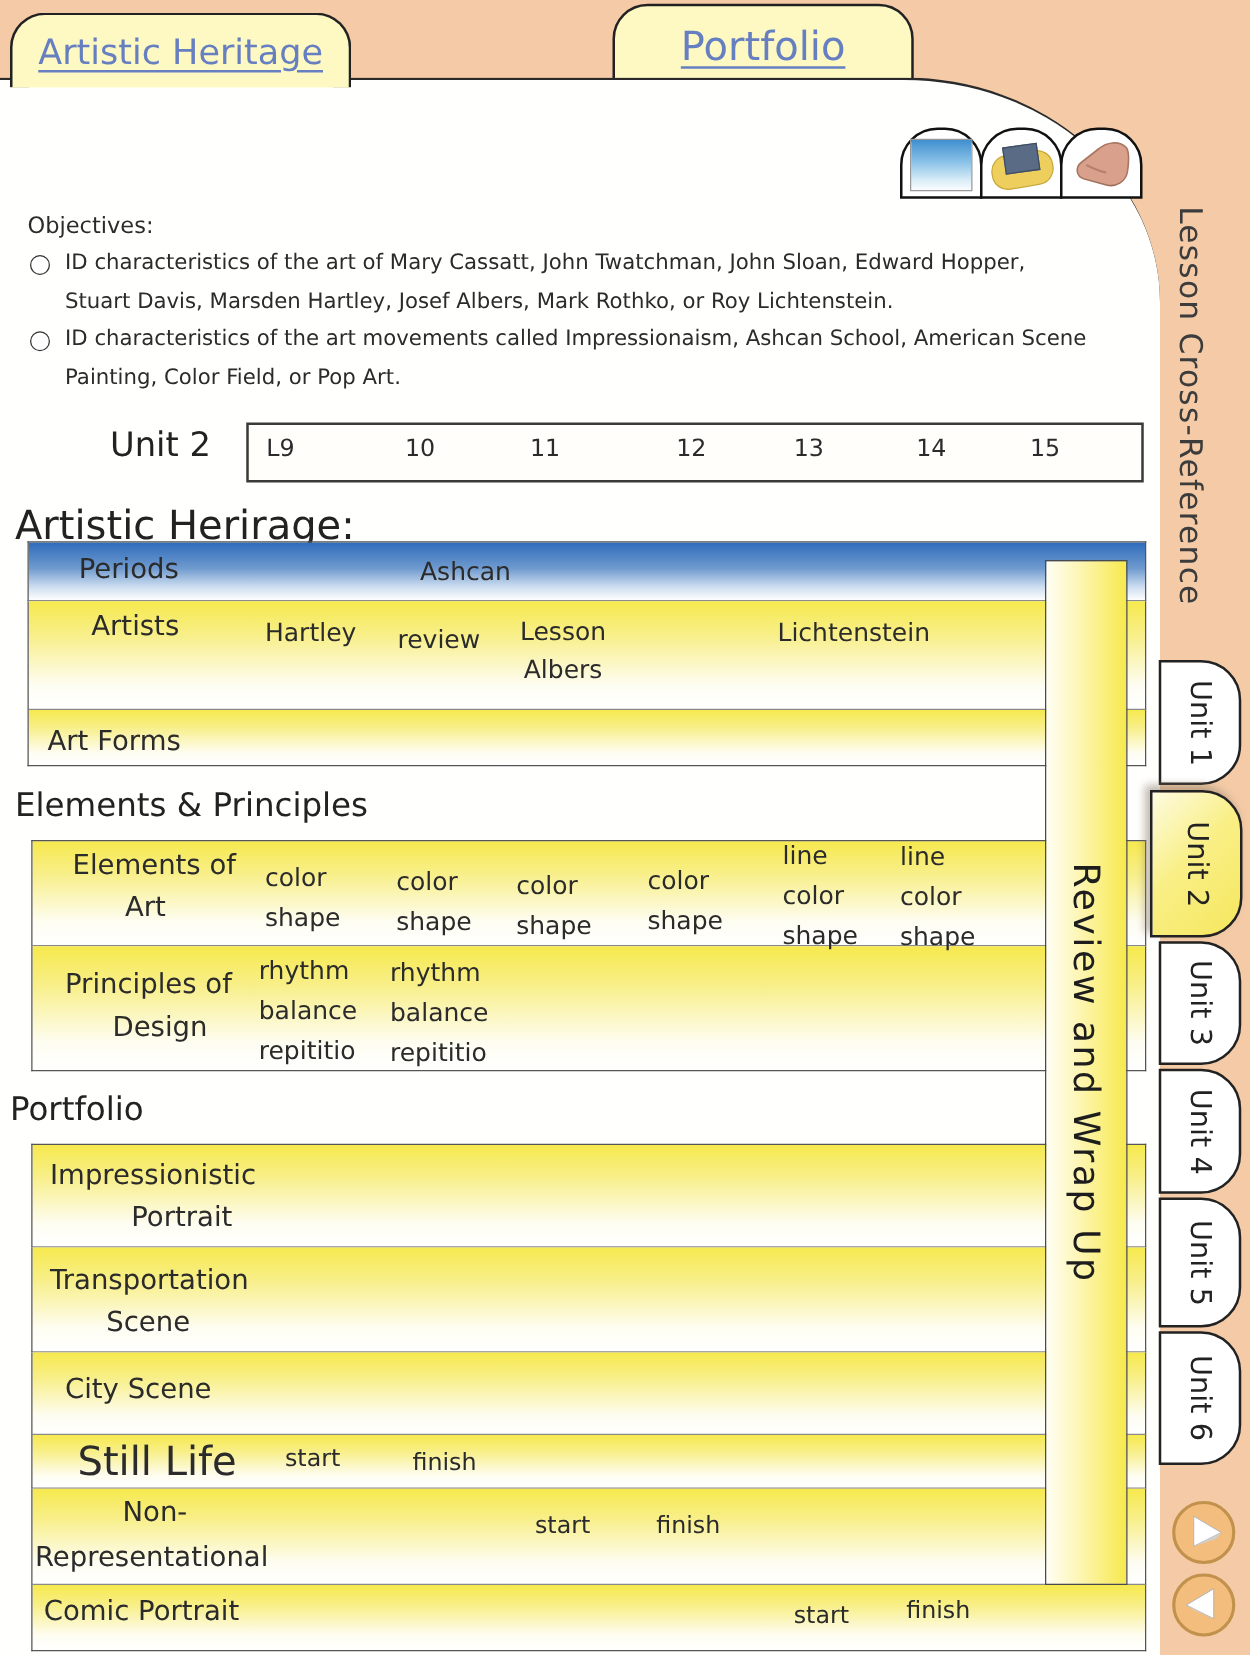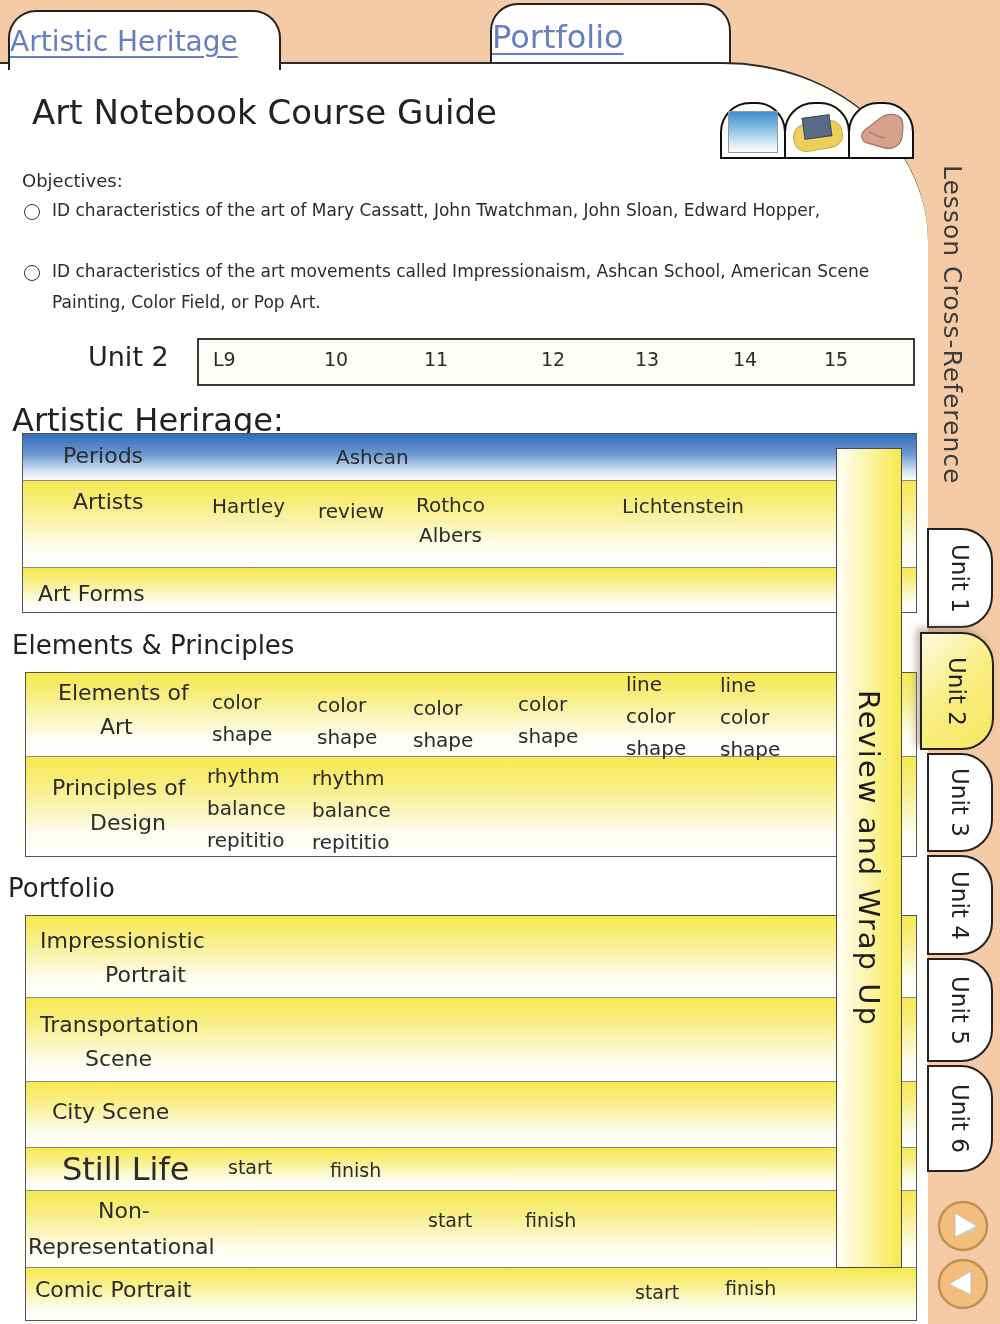--- a/index.html
+++ b/index.html
@@ -1,20 +1,20 @@
 <!DOCTYPE html>
 <html><head>
 <meta charset="utf-8">
 <style>
   html,body{margin:0;padding:0;}
   body{font-family:"DejaVu Sans",sans-serif;background:#e8e4da;}
   #screen{position:relative;width:1000px;height:1324px;background:#f4cba6;overflow:hidden;}
   
-  .toptab{position:absolute;background:#ffffff;border:2.5px solid #222;border-radius:28px 28px 0 0;
-          display:flex;align-items:flex-start;justify-content:center;flex-direction:column;}
+  .toptab{position:absolute;background:#fef9c3;border:2.5px solid #222;border-radius:28px 28px 0 0;
+          display:flex;align-items:center;justify-content:center;flex-direction:column;}
   .toptab .lbl{color:#667fc0;text-decoration:underline;text-decoration-thickness:2px;text-underline-offset:5px;}
   
   #page{position:absolute;left:0;top:62px;width:928px;height:1262px;background:#fffffe;
         border-top:2.5px solid #2a2a2a;border-top-right-radius:205px 180px;z-index:1;}
   .content{position:absolute;z-index:2;color:#2b2b2b;}
   
   #iconblock{position:absolute;left:722px;top:102px;width:200px;height:57px;z-index:3;display:flex;}
   .arch{width:66px;height:57px;background:#fff;border:2px solid #111;border-radius:30px 30px 0 0;
         box-sizing:border-box;display:flex;align-items:flex-end;justify-content:center;margin-left:-2px;}
   .canvas-img{width:48px;height:40px;margin-bottom:4px;border:1px solid #999;
@@ -79,25 +79,25 @@
     </div>
     <div class="arch">
       <svg width="52" height="44" viewBox="0 0 52 44" style="margin-bottom:3px;">
         <path d="M46 8 C40 2 30 4 24 9 L10 20 C5 24 6 31 12 33 L30 38 C38 40 46 35 47 27 C48 20 49 12 46 8 Z" fill="#d9a18c" stroke="#a87764" stroke-width="1.3"></path>
         <path d="M14 22 C18 24 24 27 30 28" stroke="#b97f6d" stroke-width="1.6" fill="none"></path>
         <path d="M12 33 L30 38 C38 40 44 36 46 30 L44 34 C40 38 34 39 28 37 Z" fill="#7d5a4c" opacity="0.45"></path>
       </svg>
     </div>
   </div>
 
-  <div class="content hand-script" style="left:32px;top:92px;font-size:34px;">Art Notebook Course Guide</div>
 
   <div class="content" style="left:22px;top:170px;font-size:18px;">Objectives:</div>
   <div class="bullet" style="left:24px;top:204px;z-index:2;"></div>
   <div class="content" style="left:52px;top:200px;font-size:17px;">ID characteristics of the art of Mary Cassatt, John Twatchman, John Sloan, Edward Hopper,</div>
+  <div class="content" style="left:52px;top:231px;font-size:17px;">Stuart Davis, Marsden Hartley, Josef Albers, Mark Rothko, or Roy Lichtenstein.</div>
   <div class="bullet" style="left:24px;top:265px;z-index:2;"></div>
   <div class="content" style="left:52px;top:292px;font-size:17px;">Painting, Color Field, or Pop Art.</div>
   <div class="content" style="left:52px;top:261px;font-size:17px;">ID characteristics of the art movements called Impressionaism, Ashcan School, American Scene</div>
 
   <div class="content hand-script" style="left:88px;top:341px;font-size:27px;">Unit 2</div>
   <div class="content" style="left:197px;top:338px;width:718px;height:48px;border:2px solid #3a3a3a;box-sizing:border-box;background:#fffefb;"></div>
   <div class="content" style="left:213px;top:348px;font-size:19px;">L9</div>
   <div class="content" style="left:324px;top:348px;font-size:19px;">10</div>
   <div class="content" style="left:424px;top:348px;font-size:19px;">11</div>
   <div class="content" style="left:541px;top:348px;font-size:19px;">12</div>
@@ -107,21 +107,21 @@
 
   <div class="content hand-script" style="left:12px;top:401px;font-size:32px;">Artistic Herirage:</div>
   <div class="trow bluegrad t-top content" style="left:22px;top:433px;width:895px;height:48px;"></div>
   <div class="trow yellowgrad content" style="left:22px;top:481px;width:895px;height:87px;"></div>
   <div class="trow yellowgrad t-bot content" style="left:22px;top:568px;width:895px;height:45px;"></div>
   <div class="content rowlabel" style="left:63px;top:443px;">Periods</div>
   <div class="content entry" style="left:336px;top:445px;">Ashcan</div>
   <div class="content rowlabel" style="left:73px;top:489px;">Artists</div>
   <div class="content entry" style="left:212px;top:494px;">Hartley</div>
   <div class="content entry" style="left:318px;top:499px;">review</div>
-  <div class="content entry" style="left:416px;top:493px;">Rothco</div>
+  <div class="content entry" style="left:416px;top:493px;">Lesson</div>
   <div class="content entry" style="left:419px;top:523px;">Albers</div>
   <div class="content entry" style="left:622px;top:494px;">Lichtenstein</div>
   <div class="content rowlabel" style="left:38px;top:581px;">Art Forms</div>
 
   <div class="content hand-script" style="left:12px;top:630px;font-size:26px;">Elements &amp; Principles</div>
   <div class="trow yellowgrad t-top content" style="left:25px;top:672px;width:892px;height:85px;"></div>
   <div class="trow yellowgrad t-bot content" style="left:25px;top:757px;width:892px;height:100px;"></div>
   <div class="content rowlabel" style="left:58px;top:680px;">Elements of</div>
   <div class="content rowlabel" style="left:100px;top:714px;">Art</div>
   <div class="content cellcol" style="left:212px;top:686px;">

